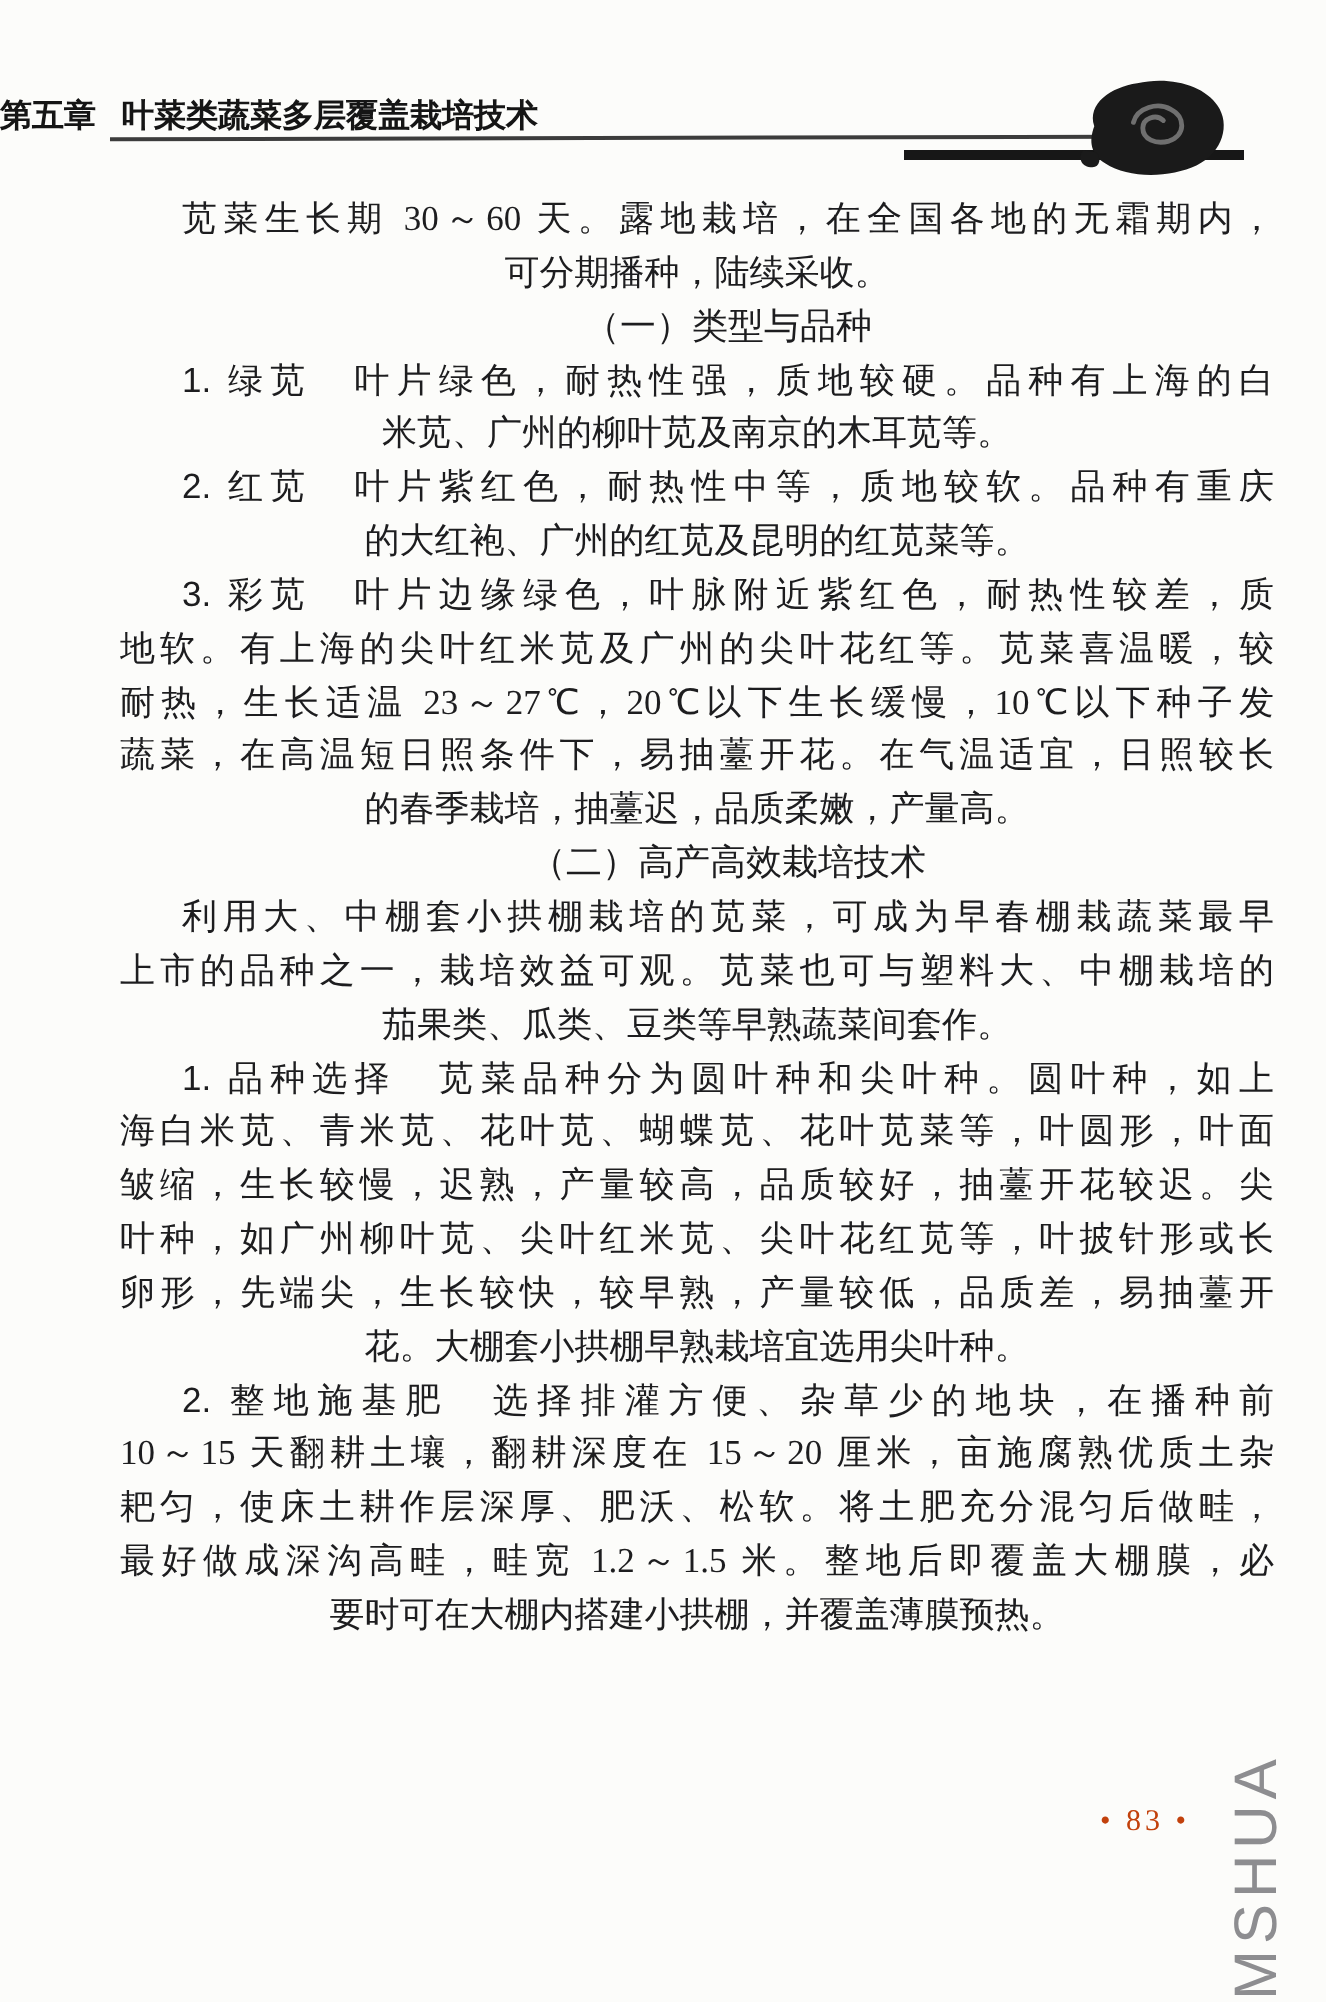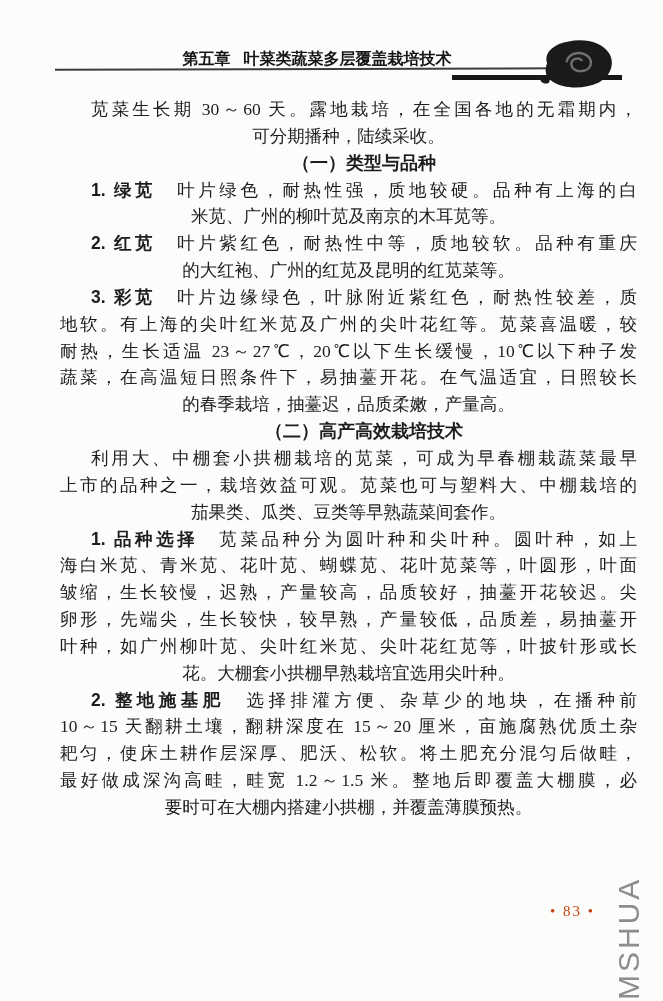--- a/index.html
+++ b/index.html
@@ -13,37 +13,36 @@
   .header-rule {
     position:absolute; left:55px; top:68px; width:505px; height:2px;
     background:#3c3c3c; transform:rotate(-0.15deg);
   }
   .header-bar {
     position:absolute; left:452px; top:75px; width:170px; height:5px;
     background:#171717;
   }
   .header-text {
     position:absolute; left:0; top:50px; width:542px; height:18px;
-    text-align:center; font-family:"Liberation Sans", sans-serif;
+    text-align:left; font-family:"Liberation Sans", sans-serif;
     font-weight:bold; font-size:16px; line-height:18px; color:#151515;
     white-space:nowrap;
-    padding-left:46px;
   }
   .header-text .chapter { margin-right:13px; }
   .ornament { position:absolute; left:536px; top:36px; width:82px; height:56px; }
   
   .body-text {
     position:absolute; left:60px; top:96px; width:577px;
     font-size:17.5px; line-height:26.85px;
   }
   .line { height:26.85px; overflow:visible;text-align:center; }
   .line.just { text-align:justify; text-align-last:justify; -moz-text-align-last:justify; }
   .line.indent { text-indent:31px; }
   .line.heading, .bold-lead {
-    font-weight:bold; font-family:"Liberation Sans", sans-serif;
+    font-weight:normal; font-family:"Liberation Sans", sans-serif;
   }
   .line.heading { font-size:18px; }
   
   .page-number {
     position:absolute; right:68px; top:903px;
     font-size:15px; letter-spacing:2px; color:#c2410c; white-space:nowrap;
   }
   .watermark {
     position:absolute; left:612px; top:1000px;
     transform-origin:0 0; transform:rotate(-90deg);
@@ -83,22 +82,22 @@
       <div class="line just">耐热，生长适温 23～27℃，20℃以下生长缓慢，10℃以下种子发</div>
       <div class="line just">蔬菜，在高温短日照条件下，易抽薹开花。在气温适宜，日照较长</div>
       <div class="line">的春季栽培，抽薹迟，品质柔嫩，产量高。</div>
       <div class="line heading indent">（二）高产高效栽培技术</div>
       <div class="line indent just">利用大、中棚套小拱棚栽培的苋菜，可成为早春棚栽蔬菜最早</div>
       <div class="line just">上市的品种之一，栽培效益可观。苋菜也可与塑料大、中棚栽培的</div>
       <div class="line">茄果类、瓜类、豆类等早熟蔬菜间套作。</div>
       <div class="line indent just"><span class="bold-lead">1. 品种选择</span><span>　苋菜品种分为圆叶种和尖叶种。圆叶种，如上</span></div>
       <div class="line just">海白米苋、青米苋、花叶苋、蝴蝶苋、花叶苋菜等，叶圆形，叶面</div>
       <div class="line just">皱缩，生长较慢，迟熟，产量较高，品质较好，抽薹开花较迟。尖</div>
+      <div class="line just">叶种，如广州柳叶苋、尖叶红米苋、尖叶花红苋等，叶披针形或长</div>
       <div class="line just">卵形，先端尖，生长较快，较早熟，产量较低，品质差，易抽薹开</div>
-      <div class="line just">叶种，如广州柳叶苋、尖叶红米苋、尖叶花红苋等，叶披针形或长</div>
       <div class="line">花。大棚套小拱棚早熟栽培宜选用尖叶种。</div>
       <div class="line indent just"><span class="bold-lead">2. 整地施基肥</span><span>　选择排灌方便、杂草少的地块，在播种前</span></div>
       <div class="line just">10～15 天翻耕土壤，翻耕深度在 15～20 厘米，亩施腐熟优质土杂</div>
       <div class="line just">耙匀，使床土耕作层深厚、肥沃、松软。将土肥充分混匀后做畦，</div>
       <div class="line just">最好做成深沟高畦，畦宽 1.2～1.5 米。整地后即覆盖大棚膜，必</div>
       <div class="line">要时可在大棚内搭建小拱棚，并覆盖薄膜预热。</div>
     </div>
 
   <div class="page-number">• 83 •</div>
 

